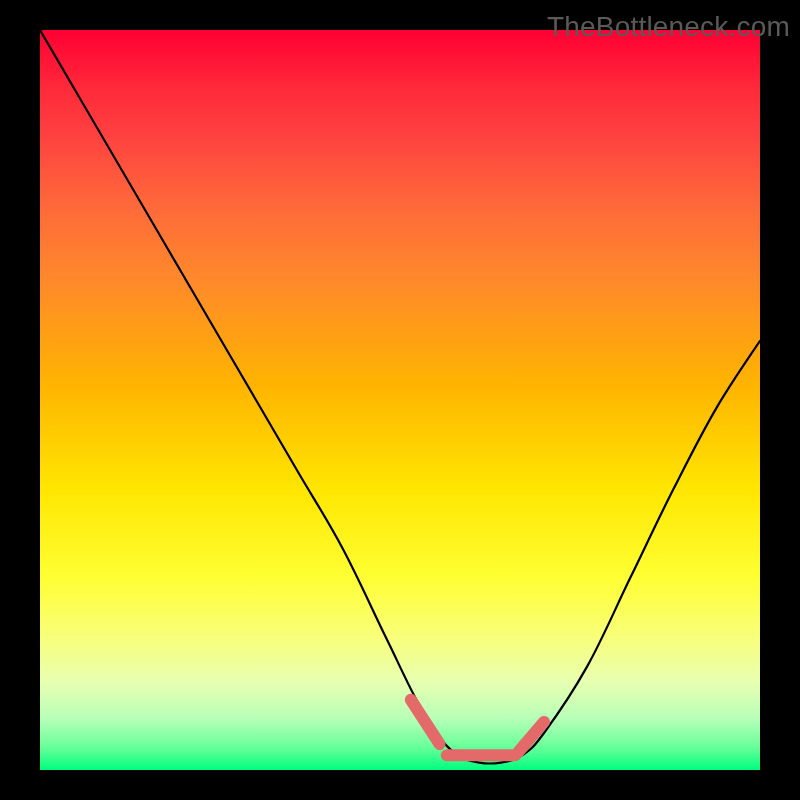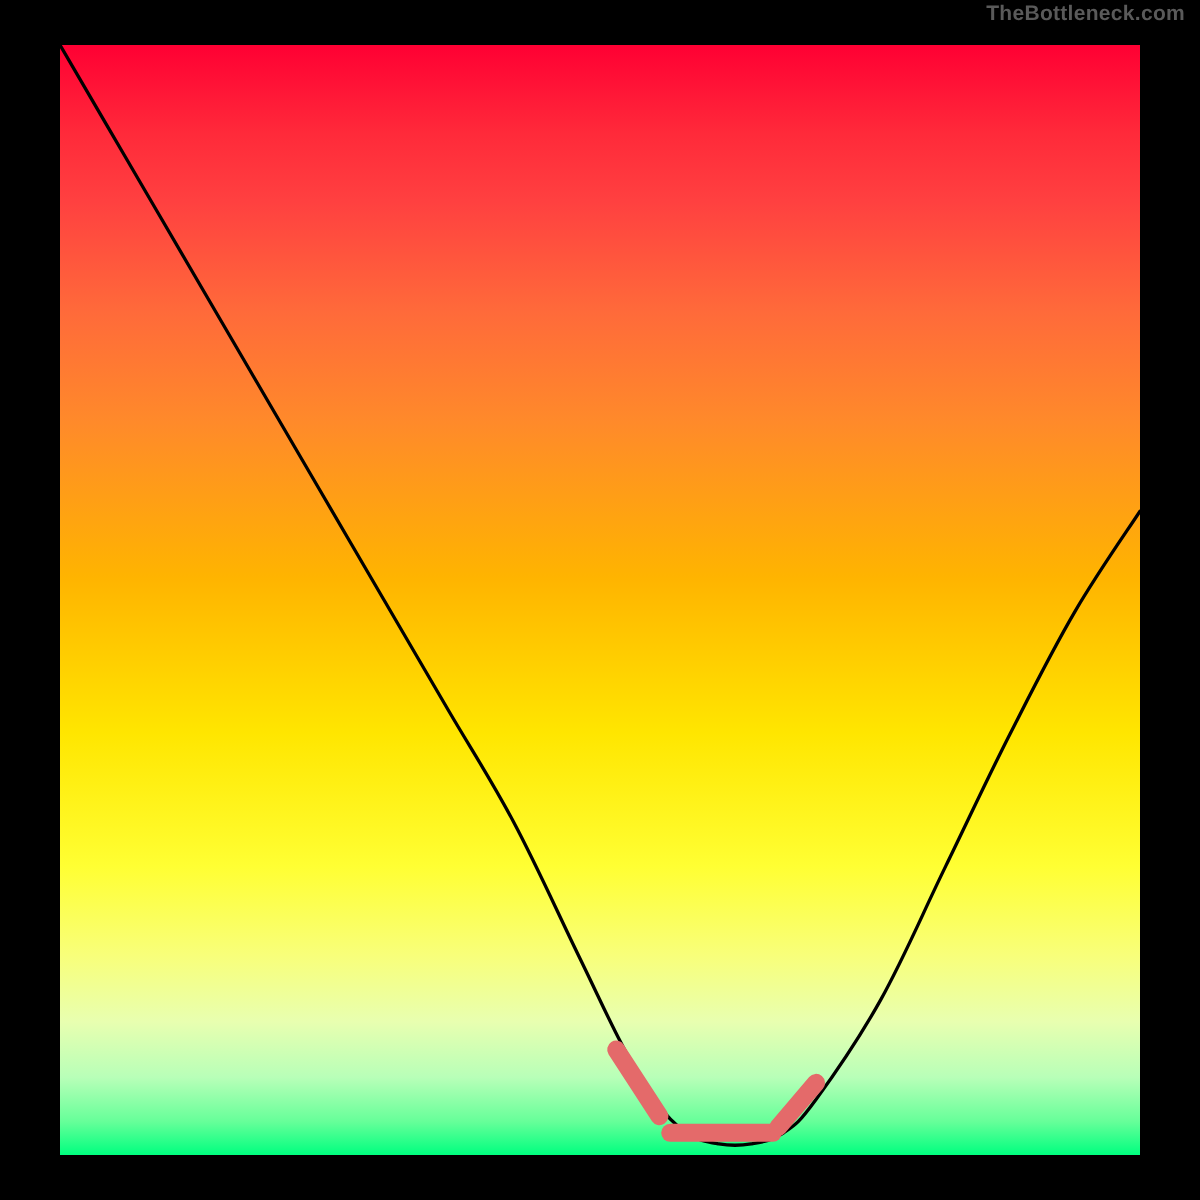--- a/index.html
+++ b/index.html
@@ -11,25 +11,25 @@
     background: #000;
   }
   .container {
     position: relative;
     width: 800px;
     height: 800px;
     background: #000;
   }
   .watermark {
     position: absolute;
-    top: 0;
+    top: 11px;
     right: 10px;
     color: #5a5a5a;
-    font-size: 14px;
-    font-weight: 700;
+    font-size: 28px;
+    font-weight: 400;
     letter-spacing: 0.2px;
     z-index: 10;
   }
   .plot-area {
     position: absolute;
     left: 40px;
     top: 30px;
     width: 720px;
     height: 740px;
     overflow: hidden;

